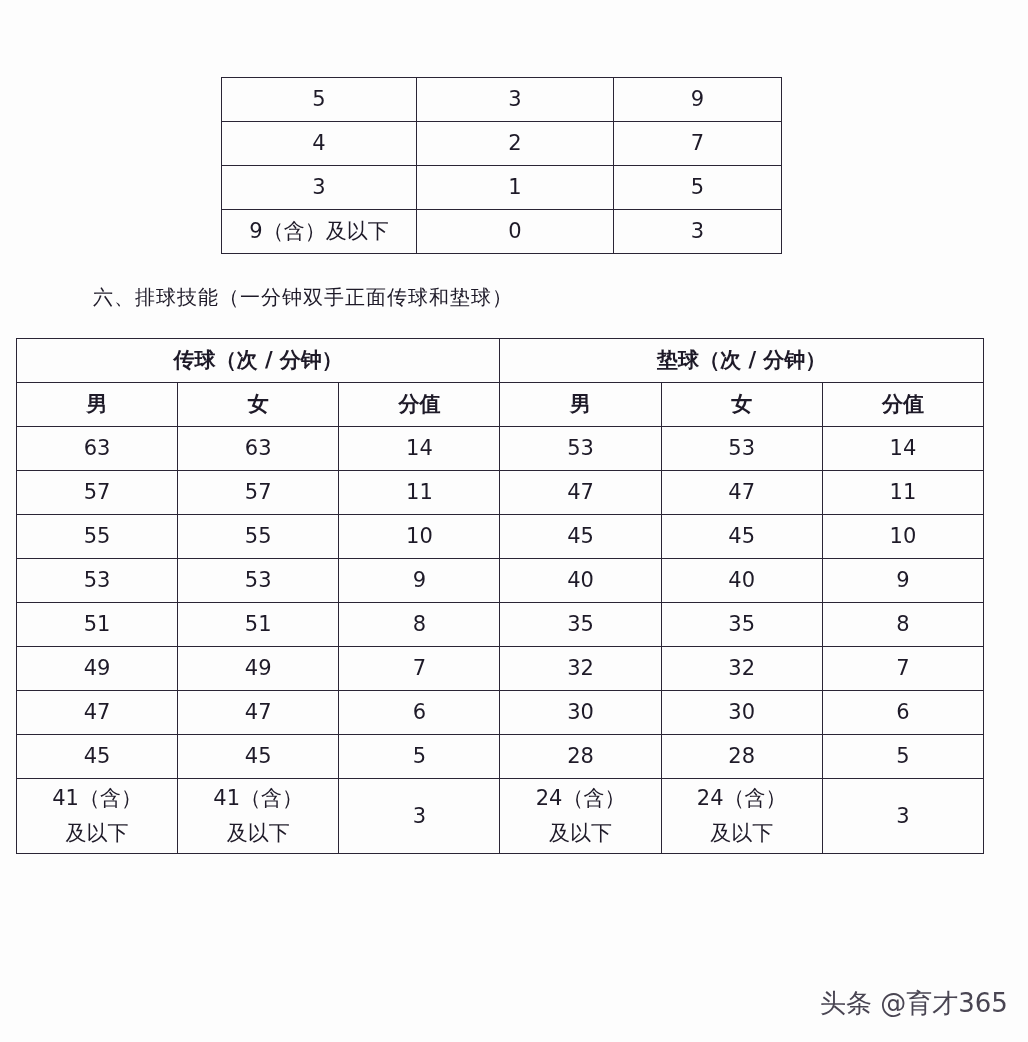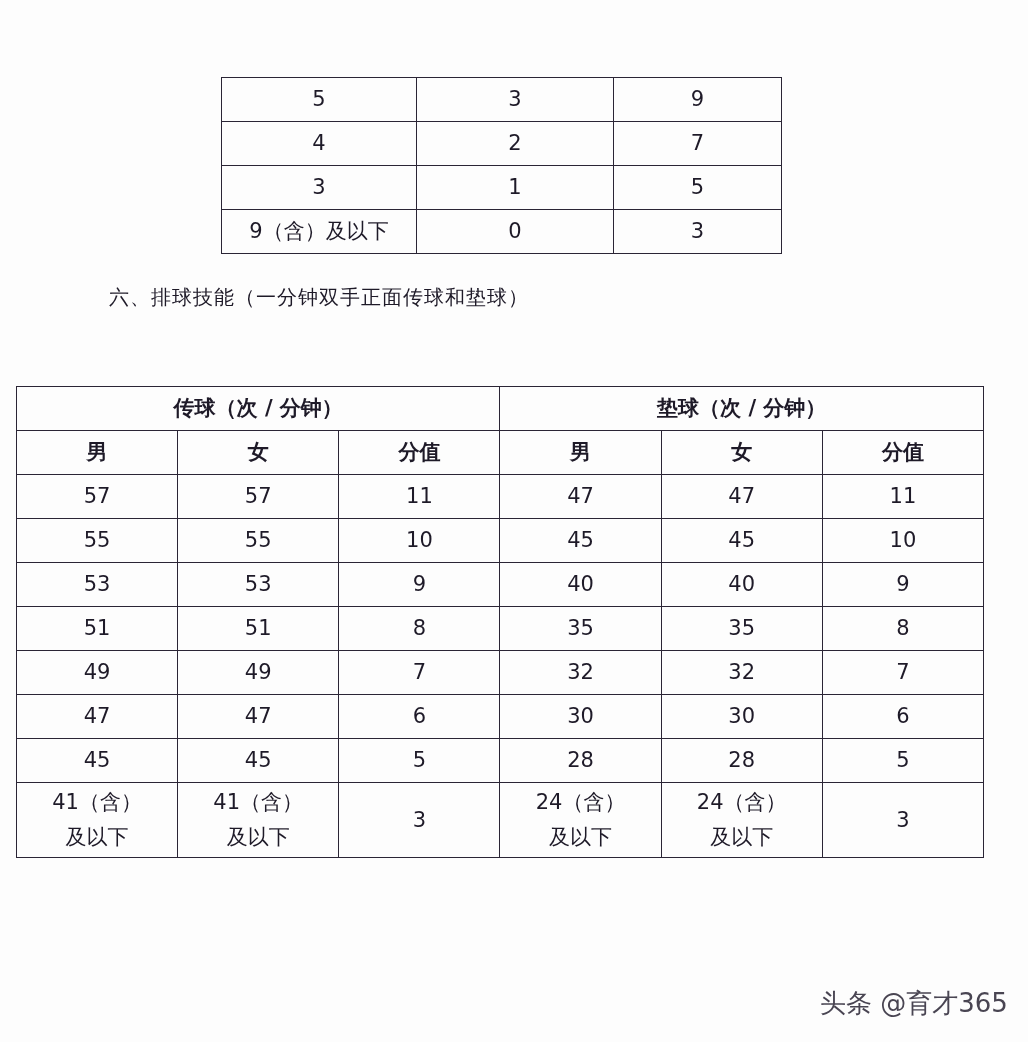--- a/index.html
+++ b/index.html
@@ -14,25 +14,25 @@
     border: 1.5px solid #2a2535; text-align: center; vertical-align: middle;
     padding: 0; font-weight: normal; font-size: 21px; line-height: 1.2;
   }
   #top-table { left: 221px; top: 77px; width: 560px; }
   #top-table td { height: 43px; }
   #top-table col.c1 { width: 195px; }
   #top-table col.c2 { width: 197px; }
   #top-table col.c3 { width: 168px; }
 
   #section-heading {
-    position: absolute; left: 109px; top: 284px;
+    position: absolute; left: 93px; top: 284px;
     font-size: 20px; letter-spacing: 1px; color: #1e1a28;
   }
 
-  #main-table { left: 16px; top: 338px; width: 968px; margin-top: 48px; }
+  #main-table { left: 16px; top: 338px; width: 968px; }
   #main-table col { width: 161px; }
   #main-table th.group { height: 43px; font-size: 21px; font-weight: bold; }
   #main-table th.sub { height: 43px; font-size: 21px; font-weight: bold; }
   #main-table td { height: 43px; }
   #main-table tr.last td { height: 74px; line-height: 1.65; }
 
   #watermark {
     position: absolute; left: 818px; top: 986px;
     font-size: 26px; color: #2a2535; opacity: 0.85;
     background: rgba(253,253,253,0.55); padding: 0 2px;
@@ -90,20 +90,28 @@
     <tr>
       <th class="sub">男</th>
       <th class="sub">女</th>
       <th class="sub">分值</th>
       <th class="sub">男</th>
       <th class="sub">女</th>
       <th class="sub">分值</th>
     </tr>
   </thead>
   <tbody id="main-body">
+      <tr>
+        <td>63</td>
+        <td>63</td>
+        <td>14</td>
+        <td>53</td>
+        <td>53</td>
+        <td>14</td>
+      </tr>
       <tr>
         <td>57</td>
         <td>57</td>
         <td>11</td>
         <td>47</td>
         <td>47</td>
         <td>11</td>
       </tr>
       <tr>
         <td>55</td>

